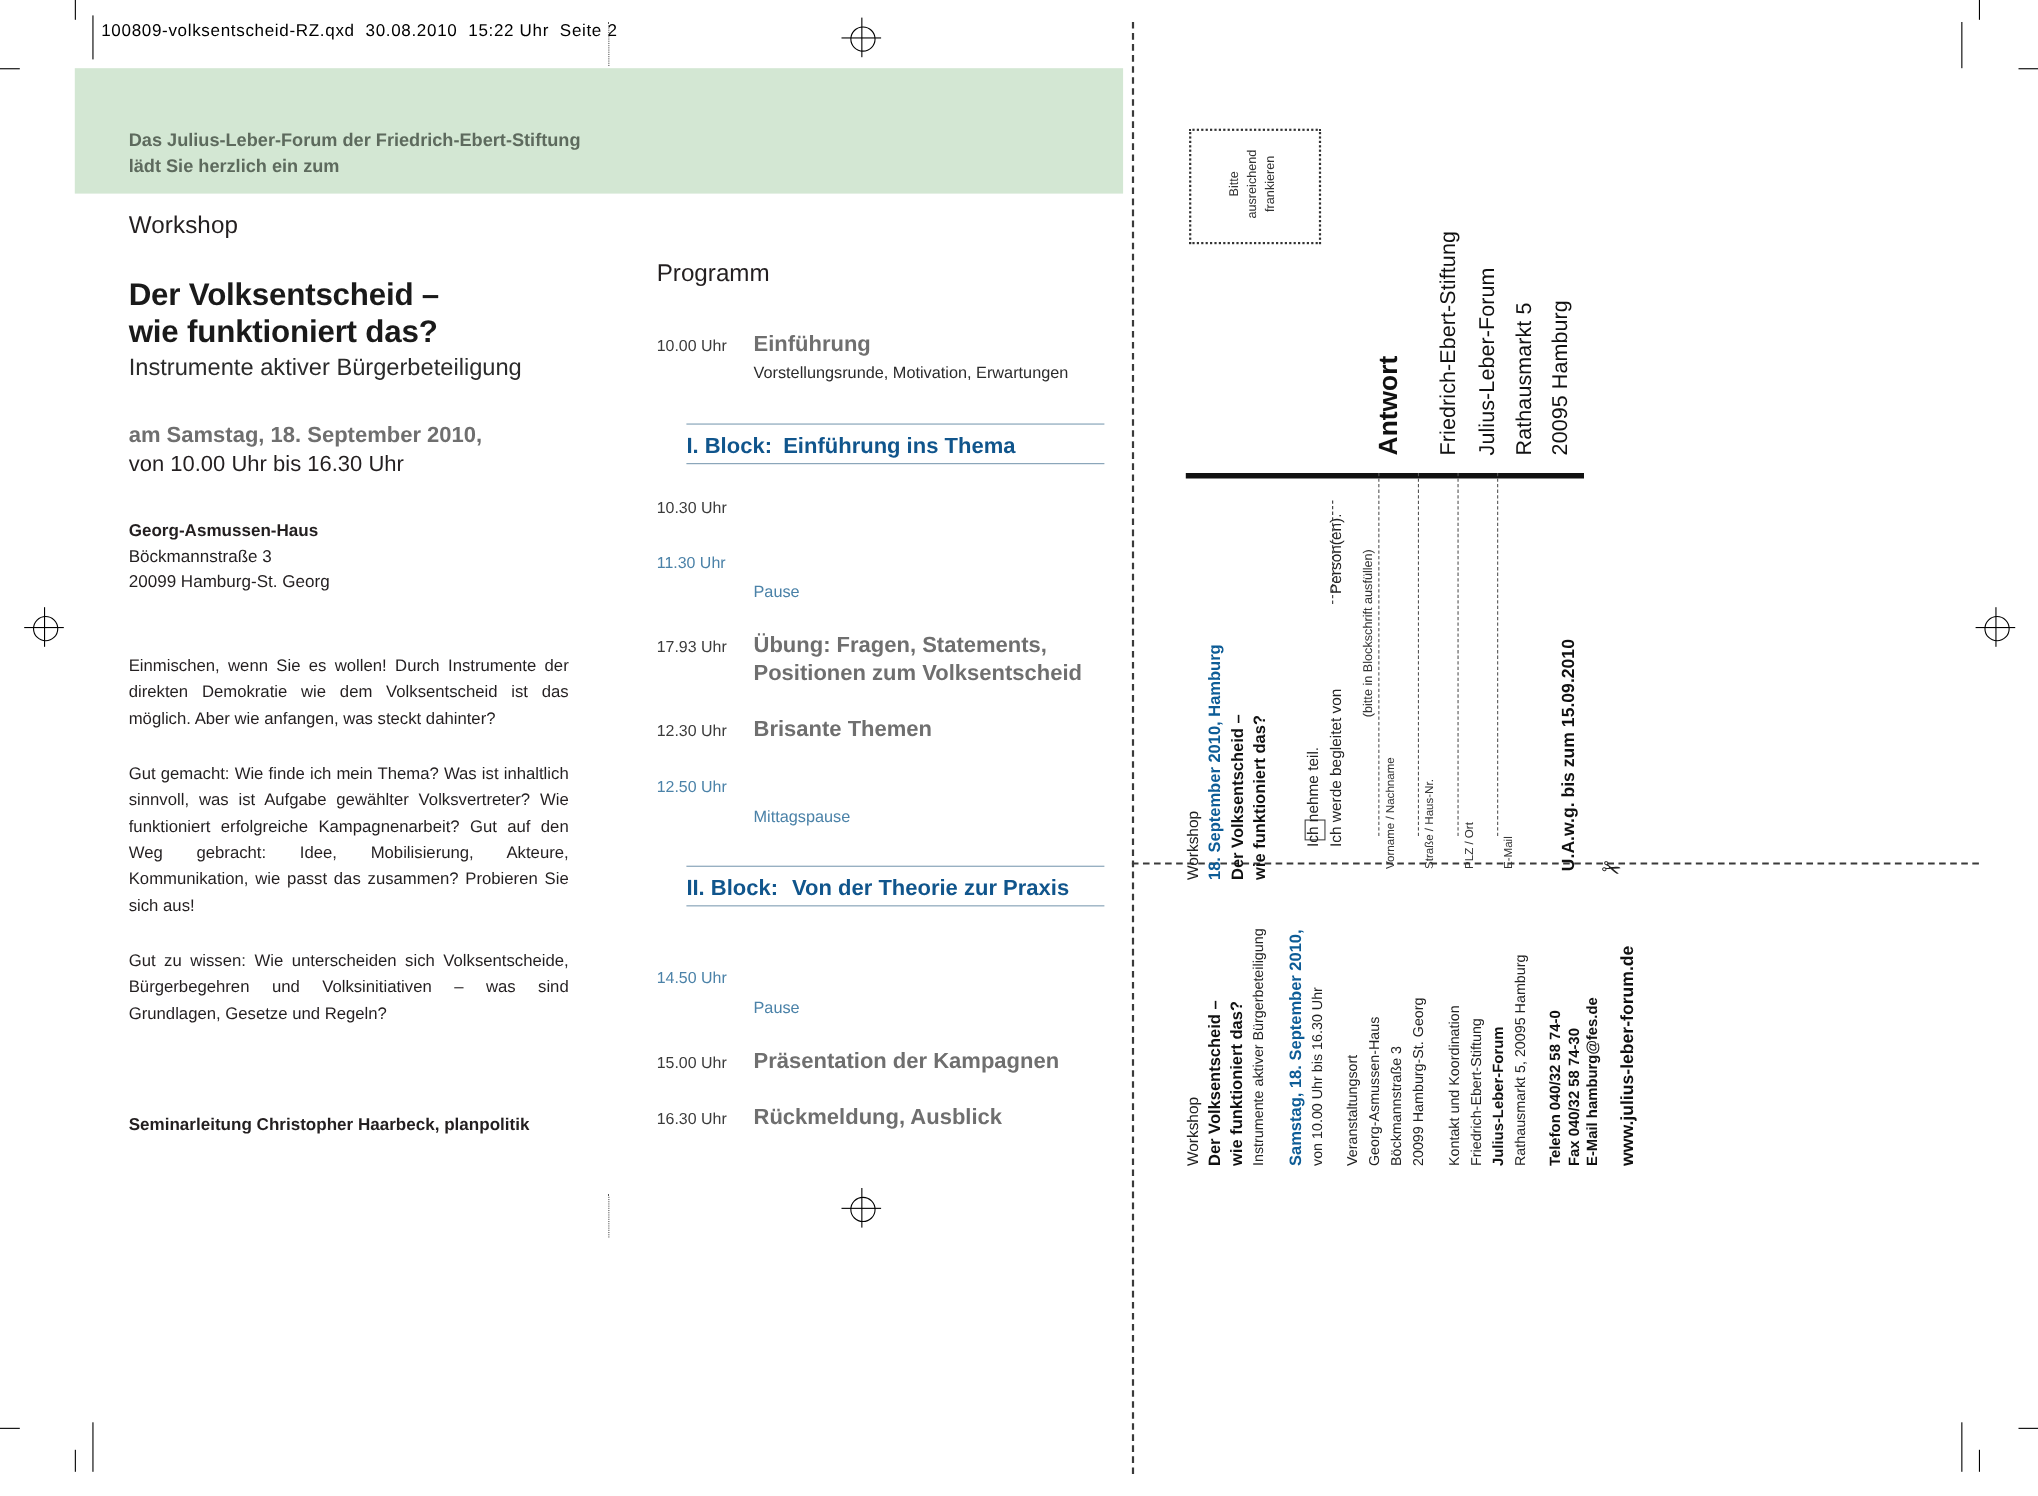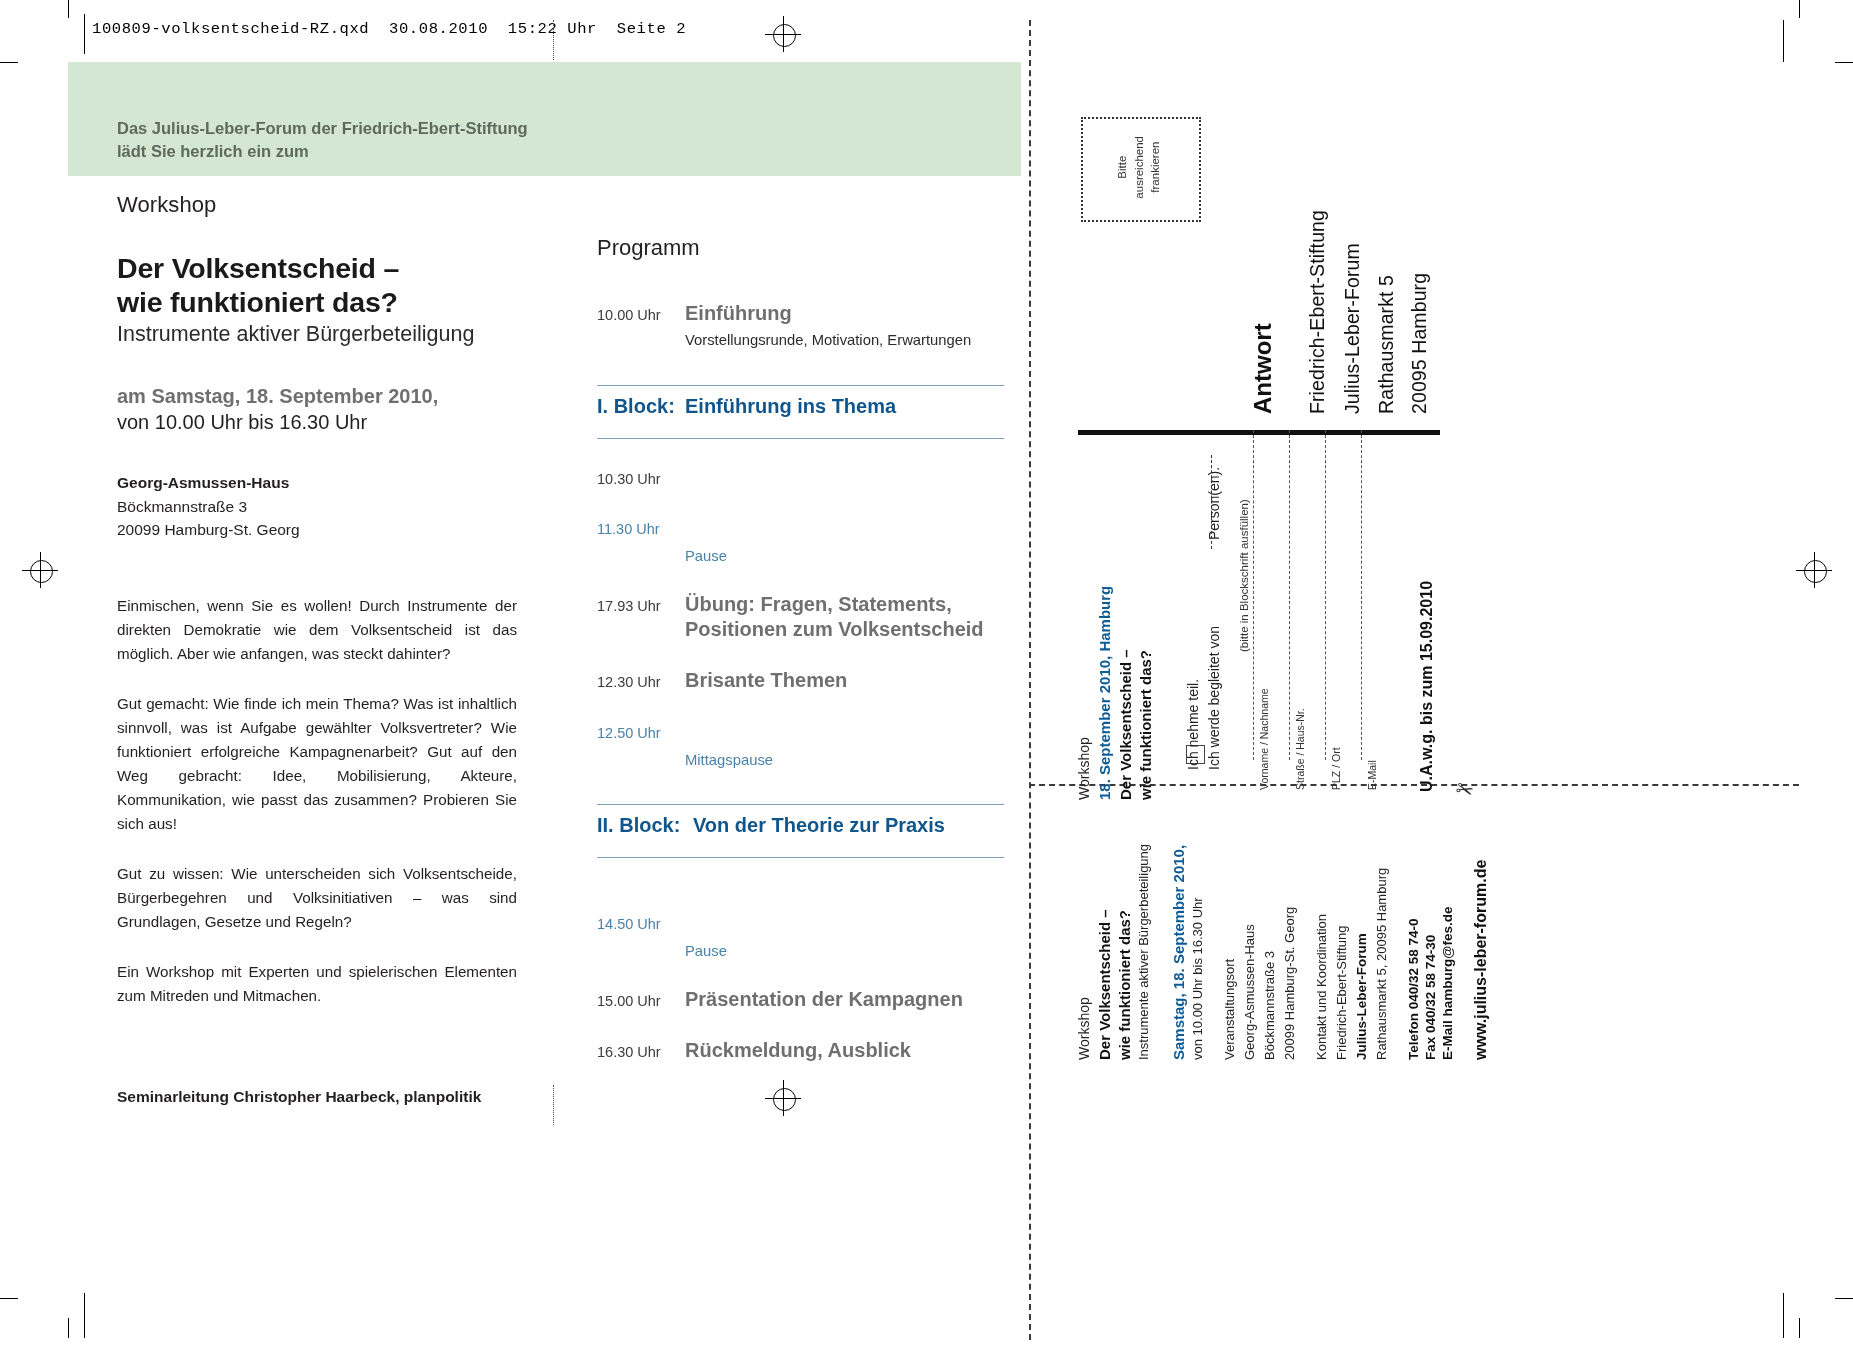--- a/index.html
+++ b/index.html
@@ -6,21 +6,21 @@
   body{
     width:1853px;height:1360px;position:relative;overflow:hidden;
     font-family:"Liberation Sans","DejaVu Sans",sans-serif;
     color:#231f20;
   }
   .page{position:absolute;inset:0;}
 
   
   .proofbar{
     position:absolute;left:92px;top:20px;
-    font-family:Liberation Mono, monospace;
+    font-family:Liberation Sans, sans-serif;
     font-size:15.5px;letter-spacing:0.6px;color:#000;white-space:pre;
   }
   .proofrule{position:absolute;left:84px;top:14px;width:1px;height:40px;background:#000;}
 
   
   .cmark{position:absolute;background:#000;}
   .reg{position:absolute;width:36px;height:36px;}
   .reg::before,.reg::after{content:"";position:absolute;background:#000;}
   .reg::before{left:50%;top:0;width:1px;height:36px;margin-left:-0.5px;}
   .reg::after{top:50%;left:0;height:1px;width:36px;margin-top:-0.5px;}
@@ -62,22 +62,23 @@
     padding-top:5px;line-height:1.3;
   }
   .prog-time.blue{color:#4b82a8;}
   .prog-body{flex:1;}
   .prog-title{font-size:20px;font-weight:bold;color:#6f6f6f;line-height:1.25;}
   .prog-sub{font-size:14.8px;color:#2b2b2b;margin-top:4px;line-height:1.4;}
   .prog-pause{font-size:14.8px;color:#4b82a8;line-height:1.3;padding-top:4px;margin-top:28px;}
 
   .blockhead{
     margin-top:34px;border-top:1px solid #7f9db3;border-bottom:1px solid #7f9db3;
-    padding:9px 0 20px 0;color:#10558c;font-size:20px;font-weight:bold;
+    padding:9px 0 3px 0;color:#10558c;font-size:20px;font-weight:bold;
     display:flex;
+    margin-left:27px;
   }
   .blockhead .bnum{width:88px;flex:0 0 88px;}
   .blockhead.wide .bnum{width:96px;flex:0 0 96px;}
   .gap-m{height:26px;}
   .vdash{position:absolute;left:1029px;top:20px;height:1320px;border-left:2px dashed #3a3a3a;}
   .hdash{position:absolute;left:1029px;top:784px;width:770px;border-top:2px dashed #3a3a3a;}
 
   .stampbox{
     position:absolute;left:1081px;top:117px;width:116px;height:101px;
     border:2px dotted #333;
@@ -171,21 +172,20 @@
 
     <div class="venue">
       <div class="vb">Georg-Asmussen-Haus</div>
       <div>Böckmannstraße 3</div>
       <div>20099 Hamburg-St. Georg</div>
     </div>
 
     <div class="bodypara first">Einmischen, wenn Sie es wollen! Durch Instrumente der direkten Demokratie wie dem Volksentscheid ist das möglich. Aber wie anfangen, was steckt dahinter?</div>
     <div class="bodypara">Gut gemacht: Wie finde ich mein Thema? Was ist inhaltlich sinnvoll, was ist Aufgabe gewählter Volksvertreter? Wie funktioniert erfolgreiche Kampagnenarbeit? Gut auf den Weg gebracht: Idee, Mobilisierung, Akteure, Kommunikation, wie passt das zusammen? Probieren Sie sich aus!</div>
     <div class="bodypara">Gut zu wissen: Wie unterscheiden sich Volksentscheide, Bürgerbegehren und Volksinitiativen – was sind Grundlagen, Gesetze und Regeln?</div>
-    <div class="bodypara">Ein Workshop mit Experten und spielerischen Elementen zum Mitreden und Mitmachen.</div>
 
     <div class="leadline">Seminarleitung Christopher Haarbeck, planpolitik</div>
   </div>
 
   <div class="col-mid">
     <div class="prog-kicker">Programm</div>
 
     <div style="height:40px;"></div>
 
     <div class="prog-row">

